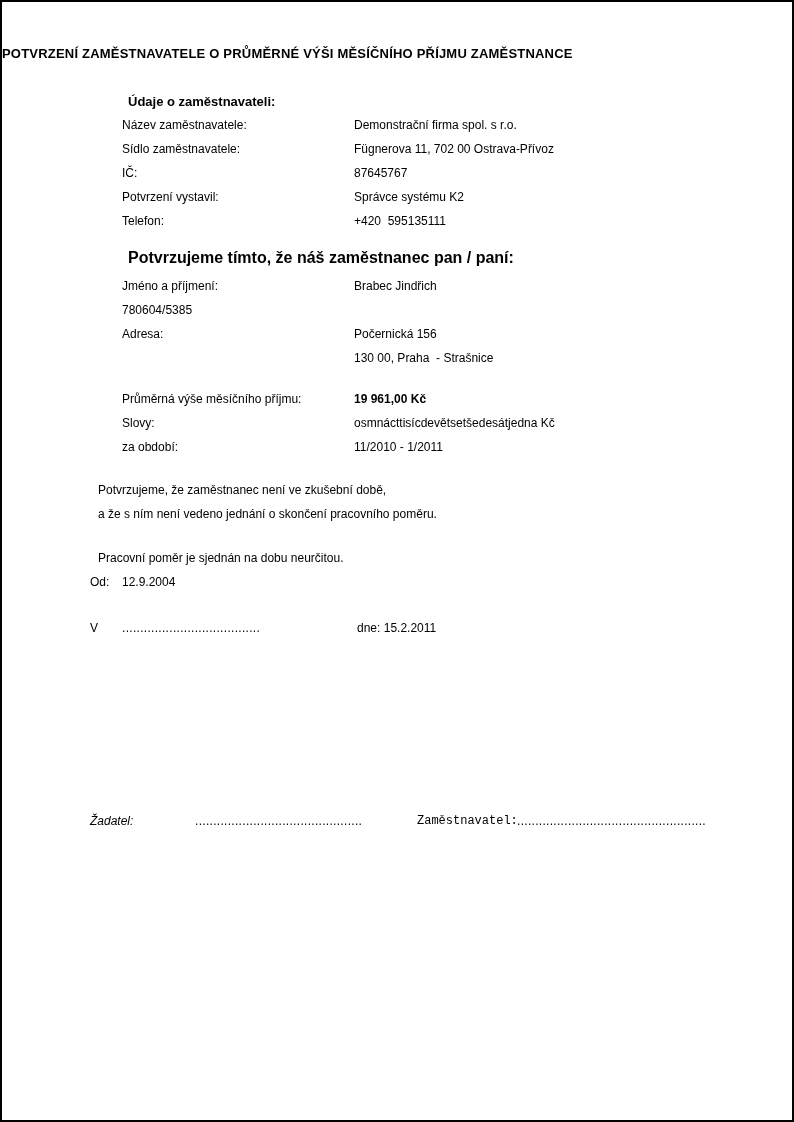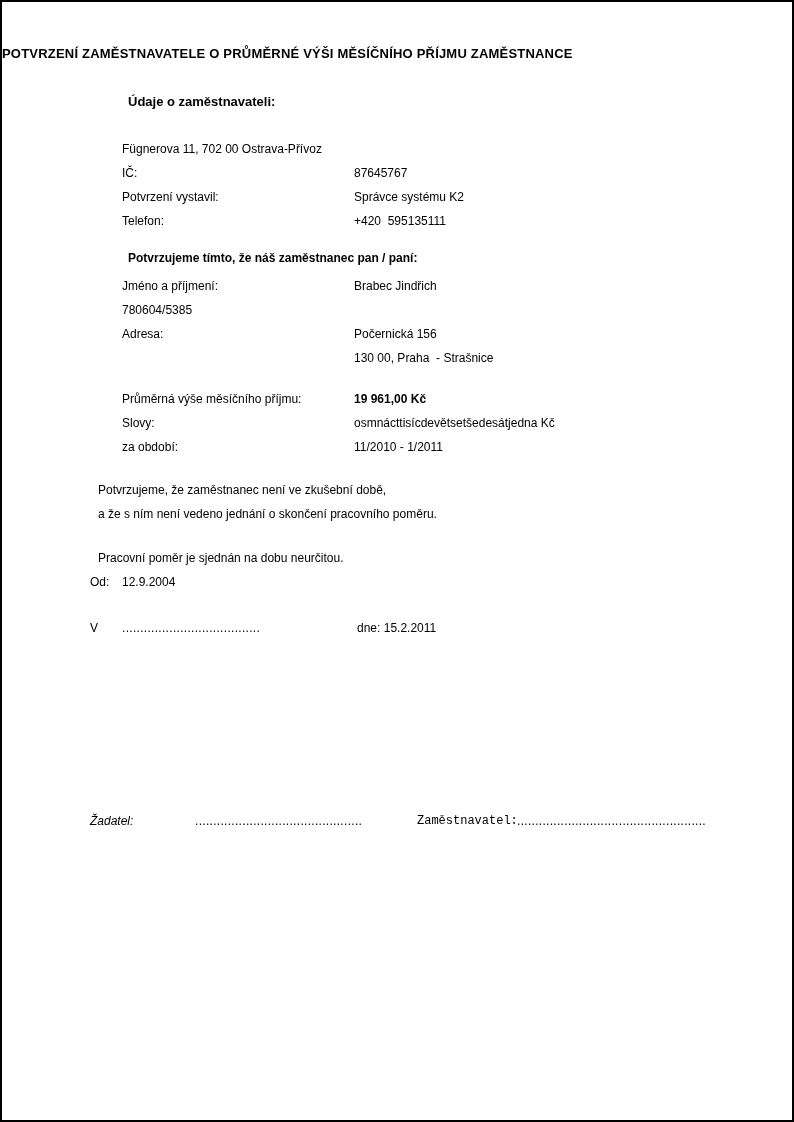--- a/index.html
+++ b/index.html
@@ -32,21 +32,21 @@
   }
   .h {
     position: absolute;
     left: 104px;
     font-weight: bold;
     font-size: 13px;
     white-space: pre;
     margin-left: 22px;
   }
   .h.big {
-    font-size: 12px;
+    font-size: 16px;
   }
   .kv {
     position: absolute;
     left: 120px;
     right: 10px;
     display: flex;
   }
   .kv .k {
     width: 232px;
     flex-shrink: 0;
@@ -78,21 +78,26 @@
 </style>
 </head>
 <body>
 
 <div class="page">
 
   <div class="title">POTVRZENÍ ZAMĚSTNAVATELE O PRŮMĚRNÉ VÝŠI MĚSÍČNÍHO PŘÍJMU ZAMĚSTNANCE</div>
 
   <div class="h" style="top:92px">Údaje o zaměstnavateli:</div>
 
+  <div class="kv" style="top:115px">
+    <span class="k">Název zaměstnavatele:</span>
+    <span class="v">Demonstrační firma spol. s r.o.</span>
+  </div>
   <div class="kv" style="top:139px">
+    <span class="k">Sídlo zaměstnavatele:</span>
     <span class="v">Fügnerova 11, 702 00 Ostrava-Přívoz</span>
   </div>
   <div class="kv" style="top:163px">
     <span class="k">IČ:</span>
     <span class="v">87645767</span>
   </div>
   <div class="kv" style="top:187px">
     <span class="k">Potvrzení vystavil:</span>
     <span class="v">Správce systému K2</span>
   </div>

